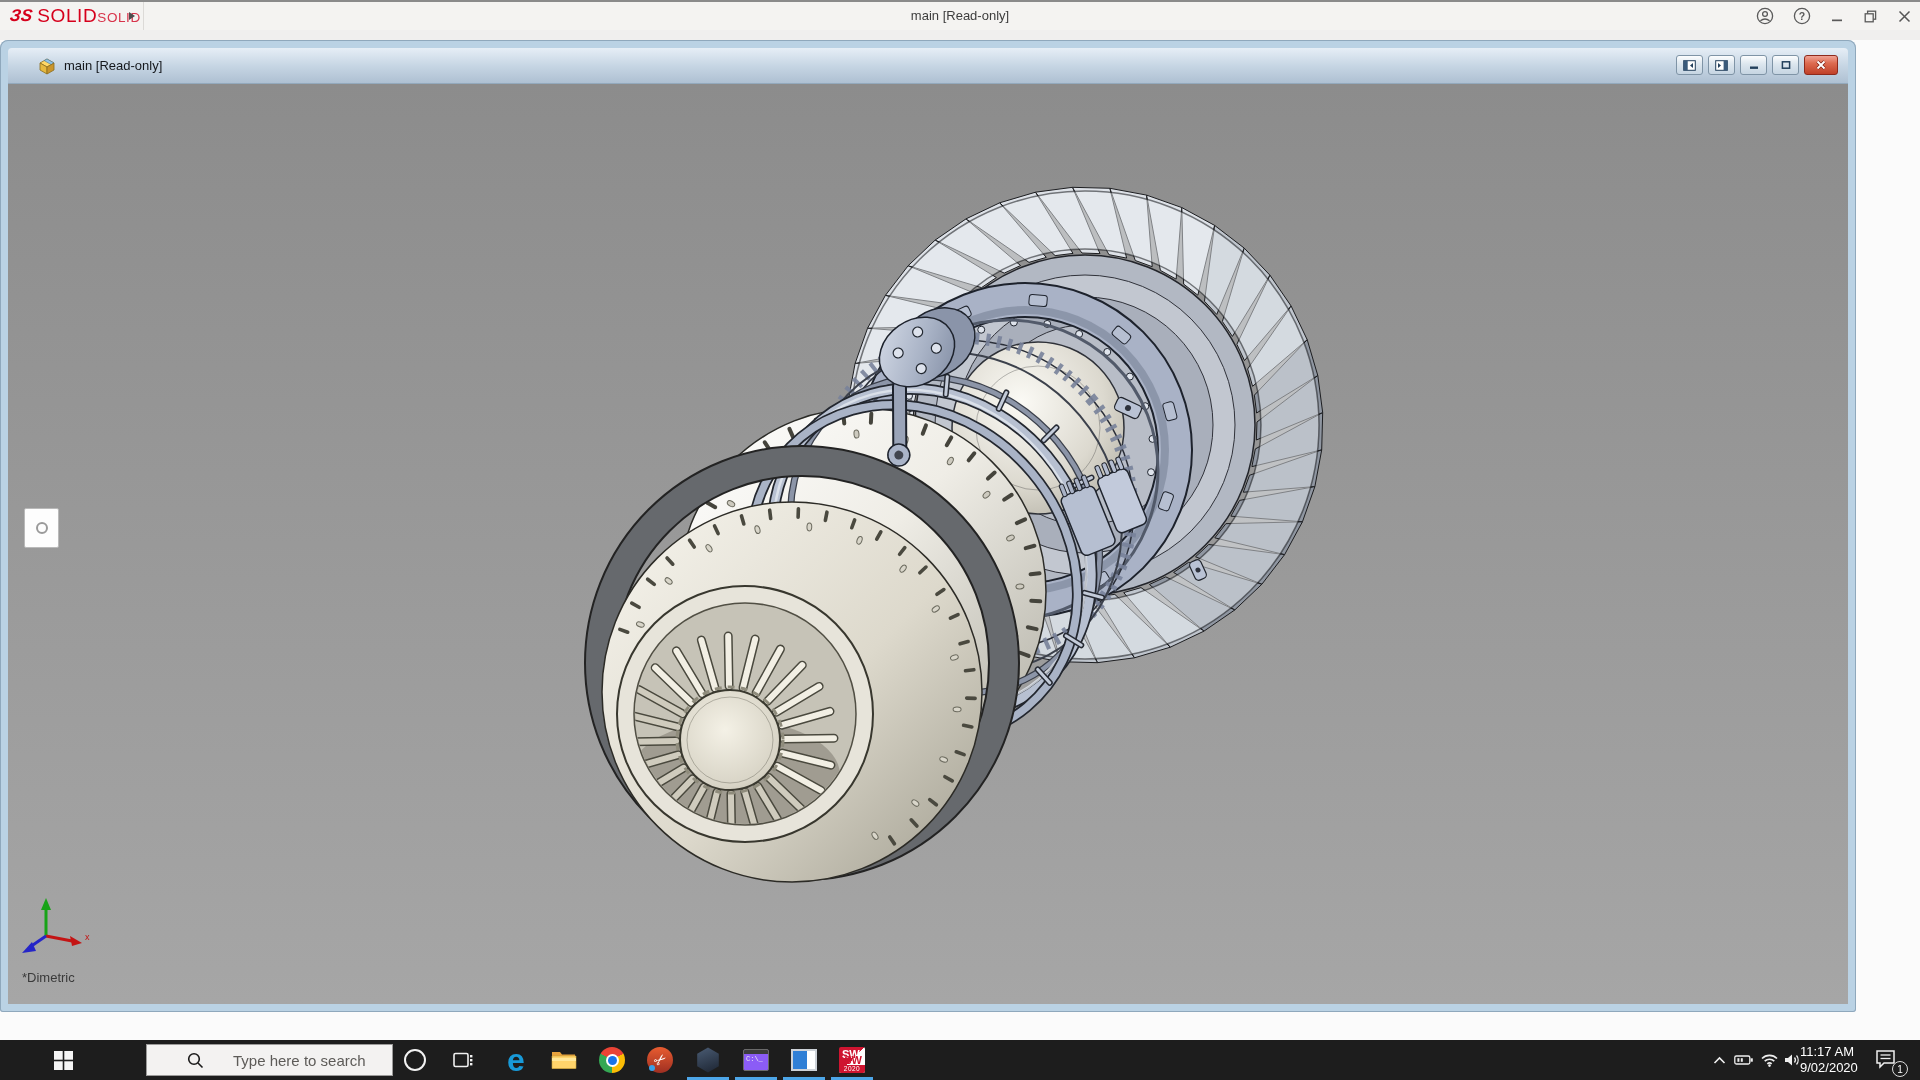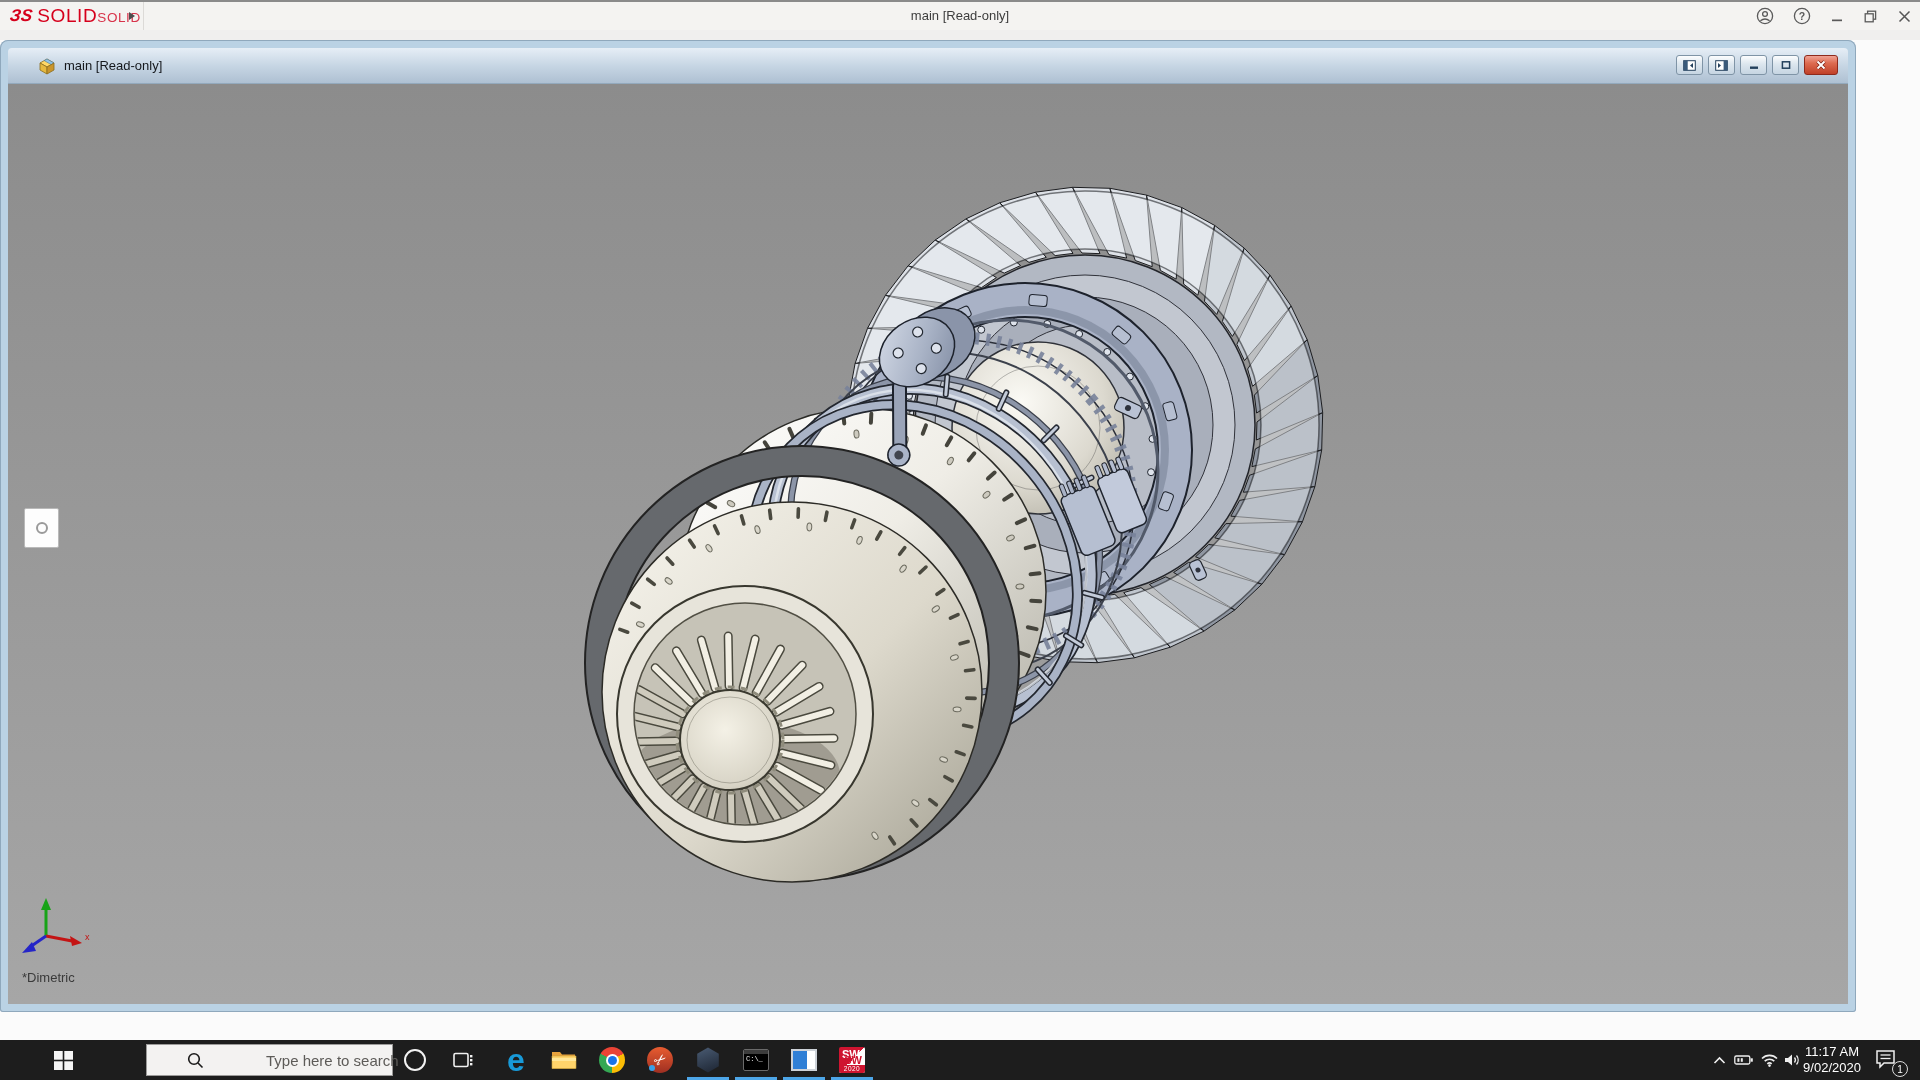--- a/index.html
+++ b/index.html
@@ -45,55 +45,55 @@
             border:1px solid #b9b9b9;border-radius:2px;display:flex;align-items:center;justify-content:center}
   .left-tab .dot{width:8px;height:8px;border-radius:50%;border:2px solid #9a9a9a}
   .dimetric{position:absolute;left:14px;top:886px;font-size:13px;font-weight:normal;color:#3a3a3a}
 
   
   .taskbar{position:absolute;left:0;top:1040px;width:1920px;height:40px;background:#1d1d1d;z-index:20}
   .start{position:absolute;left:38px;top:0;width:50px;height:40px;display:flex;align-items:center;justify-content:center}
   .search{position:absolute;left:146px;top:4px;width:247px;height:32px;background:#f3f2f1;
           border:1px solid #9b9a99;box-sizing:border-box;display:flex;align-items:center}
   .search svg{margin-left:40px;flex:0 0 auto}
-  .search input{border:none;outline:none;background:transparent;margin-left:60px;width:150px;
+  .search input{border:none;outline:none;background:transparent;margin-left:27px;width:150px;
                 font-size:15px;color:#333;font-family:"Liberation Sans",sans-serif}
   .search input::placeholder{color:#5d5b58;opacity:1}
   .cortana{position:absolute;left:404px;top:9px;width:22px;height:22px;border:2.5px solid #f2f2f2;
            border-radius:50%;box-sizing:border-box}
   .taskview{position:absolute;left:452px;top:10px;width:22px;height:20px;display:flex;align-items:center;justify-content:center}
   .apps{position:absolute;left:492px;top:0;display:flex}
   .app{width:48px;height:40px;display:flex;align-items:center;justify-content:center;position:relative}
   .runline{position:absolute;bottom:0;left:3px;width:42px;height:3px;background:#4da6e8}
   .edge-e{font-size:32px;font-weight:bold;color:#189ad8;line-height:30px}
   .chrome{width:26px;height:26px;border-radius:50%;
           background:conic-gradient(from -60deg,#ea4335 0deg 120deg,#fbbc05 120deg 240deg,#34a853 240deg 360deg);
           display:flex;align-items:center;justify-content:center}
   .chrome .w{width:13px;height:13px;border-radius:50%;background:#fff;display:flex;align-items:center;justify-content:center}
   .chrome .b{width:9px;height:9px;border-radius:50%;background:#1a73e8}
   .snip{width:26px;height:26px;border-radius:50%;background:linear-gradient(#e85c30,#9e2f22);
         position:relative;display:flex;align-items:center;justify-content:center}
   .snip .sc{color:#fff;font-size:15px;transform:rotate(-40deg)}
   .snip .bd{position:absolute;left:2px;bottom:2px;width:6px;height:6px;border-radius:50%;background:#3aa0e8}
   .hexapp{width:24px;height:26px;clip-path:polygon(50% 2%,95% 26%,95% 74%,50% 98%,5% 74%,5% 26%);
           background:linear-gradient(160deg,#4b5d75,#1b2330)}
-  .cmd{width:26px;height:22px;background:#000000;border:1px solid #6a6a6a;border-radius:2px;
+  .cmd{width:26px;height:22px;background:#8b5cf6;border:1px solid #6a6a6a;border-radius:2px;
        box-sizing:border-box;overflow:hidden}
   .cmd .bar{height:4px;background:#3c3c3c}
   .cmd .txt{color:#eee;font-size:7px;font-family:"Liberation Mono",monospace;padding:2px 0 0 2px;line-height:7px}
   .winapp{width:26px;height:22px;border:2px solid #cdd2d8;box-sizing:border-box;
           background:linear-gradient(90deg,#2f7fd6 0 62%,#ffffff 62% 100%)}
   .swicon{width:26px;height:26px;position:relative;overflow:hidden;border-radius:2px;
           background:linear-gradient(135deg,#cf1430 0 50%,#ffffff 50% 100%)}
   .swicon .s{position:absolute;left:3px;top:1px;color:#fff;font-weight:bold;font-size:11px}
   .swicon .w{position:absolute;right:3px;top:7px;color:#cf1430;font-weight:bold;font-size:11px}
   .swicon .yr{position:absolute;left:0;bottom:0;width:100%;height:8px;background:#cf1430;color:#fff;
               font-size:6.5px;text-align:center;line-height:8px;letter-spacing:.5px}
   .tray-icon{position:absolute;top:0;height:40px;display:flex;align-items:center;justify-content:center}
-  .clock{position:absolute;left:1800px;top:4px;width:64px;text-align:center;color:#fff;
+  .clock{position:absolute;left:1800px;top:4px;width:64px;color:#fff;
          font-size:13px;line-height:16px}
   .action{position:absolute;left:1874px;top:8px;width:30px;height:26px}
   .badge{position:absolute;right:-4px;bottom:-3px;width:16px;height:16px;border-radius:50%;
          border:1.5px solid #dcdcdc;background:#1d1d1d;color:#fff;font-size:10px;text-align:center;
          line-height:15px;box-sizing:border-box}
 </style>
 </head>
 <body>
 
 <div class="top-edge"></div>

